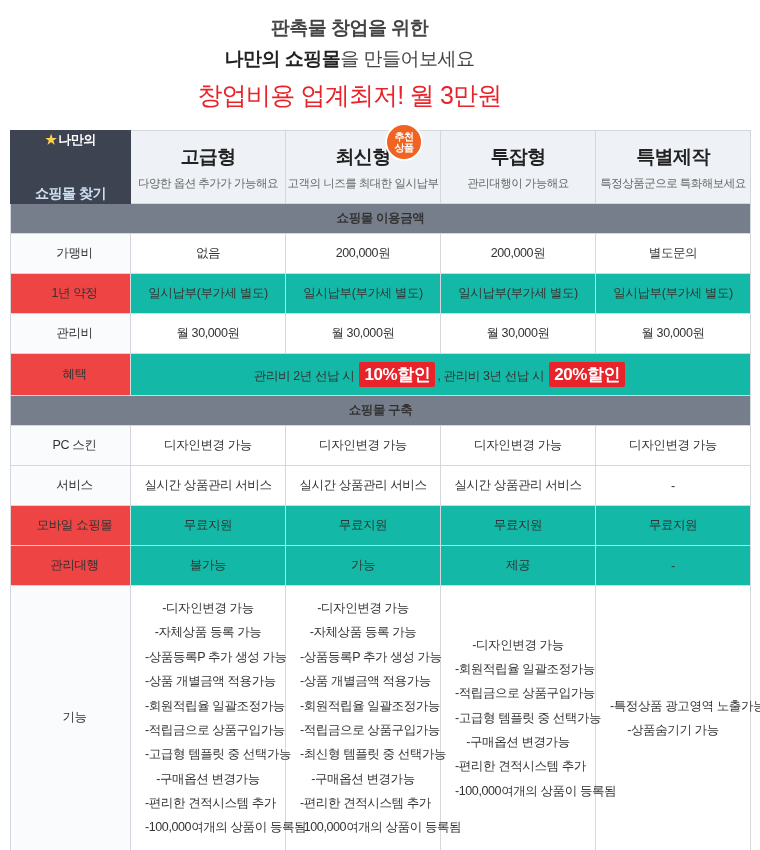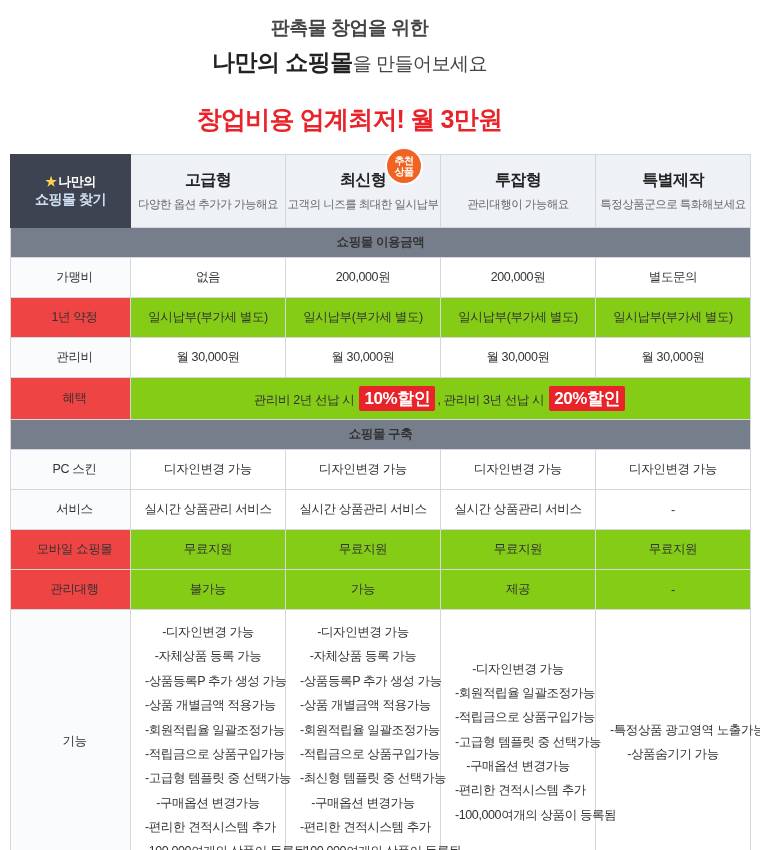--- a/index.html
+++ b/index.html
@@ -15,24 +15,24 @@
   
   .header { text-align: center; padding-top: 14px; }
   .head-line1 {
     font-size: 19px; font-weight: bold; color: #444;
     letter-spacing: -0.5px; line-height: 1.5;
   }
   .head-line2 {
     font-size: 19px; color: #444; letter-spacing: -0.5px; line-height: 1.5;
     margin-top: 2px;
   }
-  .head-line2 .big { font-size: 23px; font-weight: bold; color: #222; }
+  .head-line2 .big { font-size: 19px; font-weight: bold; color: #222; }
   .head-line3 {
-    margin-top: 24px;
-    font-size: 25px; font-weight: bold; color: #e8232a;
+    margin-top: 6px;
+    font-size: 25px; font-weight: normal; color: #e8232a;
     letter-spacing: -0.8px;
   }
 
   
   .table-wrap { margin: 18px 10px 0 10px; }
   table.matrix {
     width: 740px; border-collapse: collapse; table-layout: fixed;
   }
   table.matrix td, table.matrix th {
     border: 1px solid #d4d8dd;
@@ -46,27 +46,27 @@
   col.c1, col.c2, col.c3, col.c4 { width: 155px; }
 
   
   .thead-row td { height: 72px; background: #eef1f5; border-bottom: 1px solid #c6ccd3; }
   .brandcell {
     background: #3d4350 !important;
     border: 1px solid #3d4350 !important;
     padding: 0;
   }
   .brand-inner {
-    display: flex; flex-direction: column; align-items: center; justify-content: center;
+    display: flex; flex-direction: column; align-items: center; justify-content: space-between;
     height: 72px; color: #ffffff;
   }
   .brand-l1 { font-size: 13px; font-weight: bold; letter-spacing: -0.5px; }
   .brand-l1 .star { color: #ffd24d; font-size: 13px; margin-right: 2px; }
   .brand-l2 { font-size: 14px; font-weight: bold; letter-spacing: -0.5px; color: #cfe0f2; margin-top: 0;}
-  .plan-title { font-size: 16px; font-weight: bold; color: #222; letter-spacing: -0.6px; }
+  .plan-title { font-size: 19px; font-weight: bold; color: #222; letter-spacing: -0.6px; }
   .plan-sub { font-size: 11.5px; color: #666; margin-top: 6px; letter-spacing: -0.5px; }
   .plan-head-cell { position: relative; }
   .badge {
     position: absolute; top: -8px; left: 50%; margin-left: 22px;
     width: 38px; height: 38px; border-radius: 50%;
     background: #f06321; color: #fff;
     font-size: 10px; font-weight: bold; line-height: 1.15;
     display: flex; align-items: center; justify-content: center;
     flex-direction: column; letter-spacing: -0.5px;
     border: 2px solid #fff;
@@ -87,21 +87,21 @@
   }
 
   .rowlabel {
     background: #fafbfc;
     font-size: 13px;
     color: #333;
     letter-spacing: -0.5px;
     padding-left: 9px;
   }
   .datarow td { height: 40px; }
-  .datarow.alt td { background: #84cc16; }
+  .datarow.alt td { background: #14b8a6; }
   .datarow.alt td.rowlabel { background: #ef4444; }
 
   .benefit-cell { padding: 8px 10px; font-size: 13px; letter-spacing: -0.5px; }
   .hl {
     display: inline-block;
     background: #e8232a; color: #fff; font-weight: bold;
     padding: 1px 5px; margin: 0 2px; border-radius: 2px;
     font-size: 17px;
   }
 

